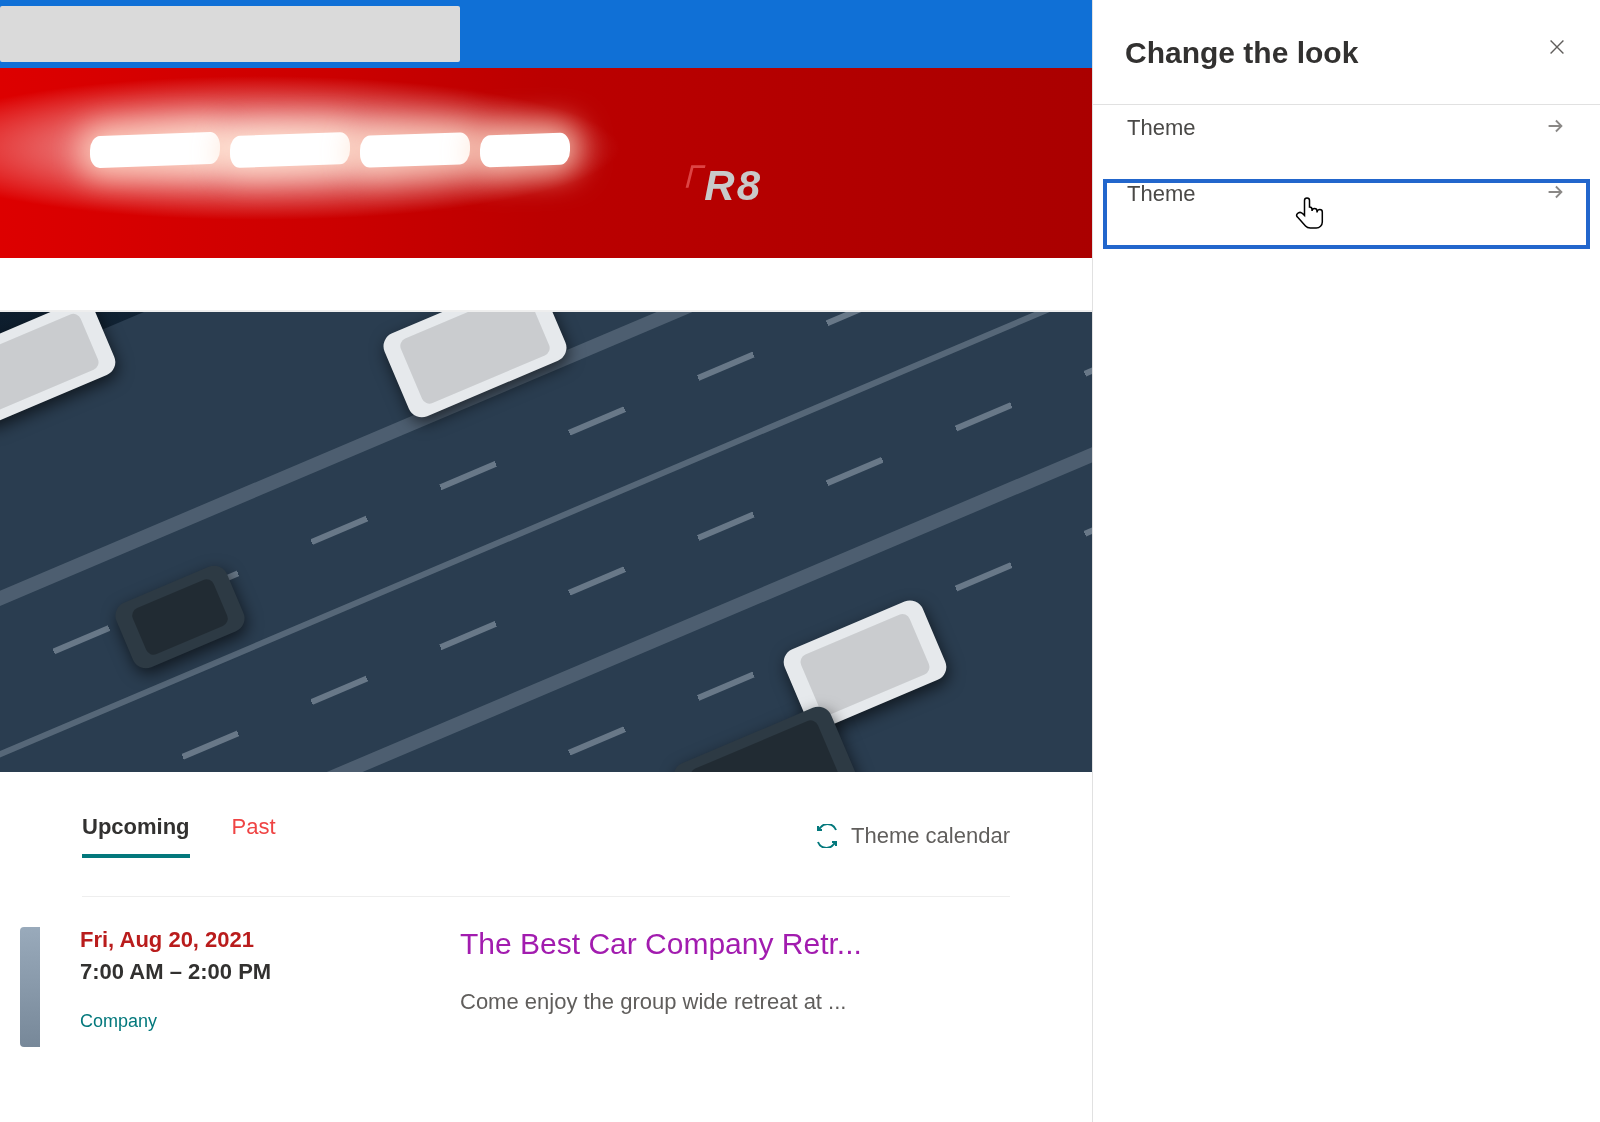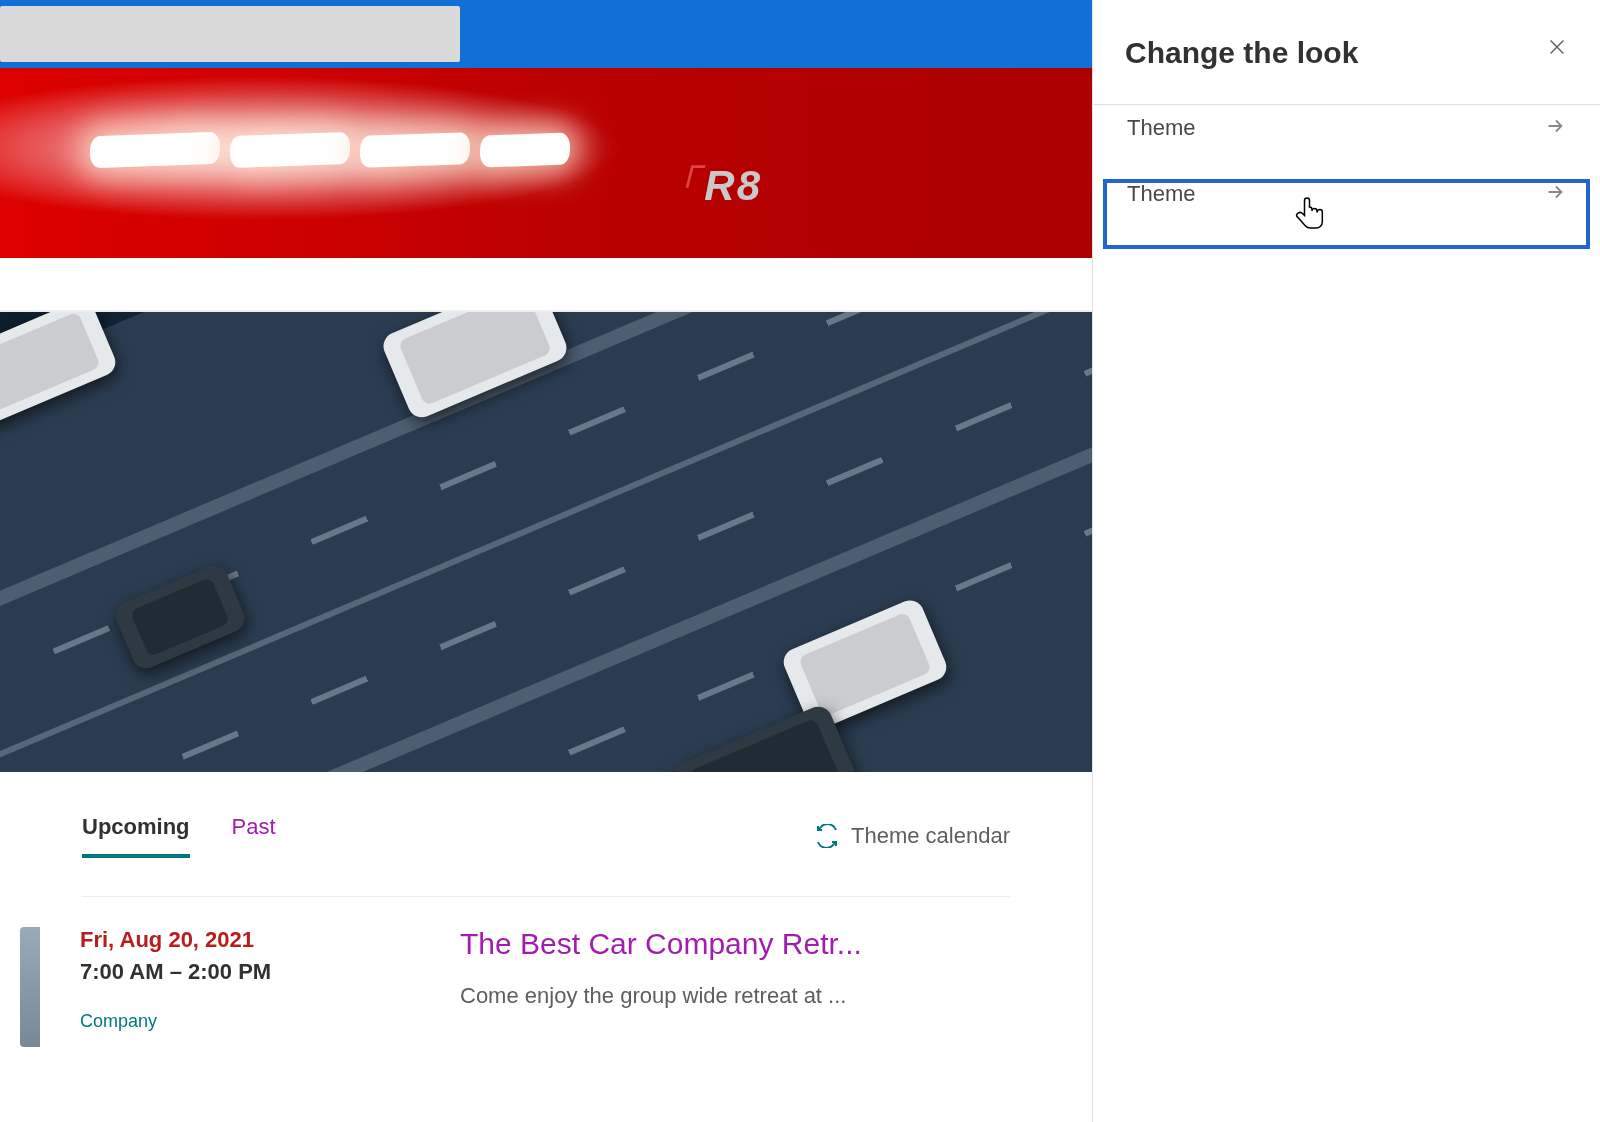--- a/index.html
+++ b/index.html
@@ -81,21 +81,21 @@
   }
   .car.dark  { background: #2d3a44; }
   .car.white { background: #e6e9ec; }
   .car.white::after { background: rgba(0,0,0,0.12); }
 
   
   .events { padding: 42px 82px 0 82px; }
   .tabs-row { display: flex; align-items: center; justify-content: flex-end; }
   .tabs { display: flex; gap: 42px; }
   .tab {
-    font-size: 22px; color: #a21caf; padding-bottom: 14px; cursor: pointer;
+    font-size: 22px; color: #ef4444; padding-bottom: 14px; cursor: pointer;
     border-bottom: 4px solid transparent;
   }
   .tab.active { color: #323130; font-weight: 600; border-bottom-color: #03787c; }
   .spacer { flex: 1; }
   .sync { display: flex; align-items: center; gap: 12px; color: #605e5c; font-size: 22px; cursor: pointer; }
   .sync-icon { width: 24px; height: 24px; color: #03787c; }
 
   .event-card {
     margin-top: 38px; display: flex; gap: 0;
     border-top: 1px solid #eee;
@@ -105,21 +105,21 @@
     background: linear-gradient(#9ab, #789);
     border-radius: 4px 0 0 4px;
     margin-left: -62px; margin-top: 30px; height: 120px;
   }
   .event-left { width: 400px; padding: 30px 20px 30px 40px; }
   .event-date { font-size: 22px; color: #b91c1c; font-weight: 600; }
   .event-time { font-size: 22px; color: #323130; font-weight: 600; margin-top: 6px;}
   .event-site { font-size: 18px; color: #03787c; margin-top: 26px; }
   .event-right { flex:1; padding: 30px 20px; }
   .event-title { font-size: 30px; color: #a21caf; }
-  .event-desc  { font-size: 22px; color: #605e5c; margin-top: 22px; }
+  .event-desc  { font-size: 22px; color: #605e5c; margin-top: 28px; }
 
   
   .panel {
     width: 508px; background: #fff; border-left: 1px solid #e1e1e1;
     display: flex; flex-direction: column;
     box-shadow: -2px 0 6px rgba(0,0,0,0.05);
   }
   .panel-header { display: flex; align-items: flex-start; padding: 36px 32px 34px 32px; }
   .panel-title { font-size: 30px; font-weight: 600; color: #323130; }
   .close-btn { margin-left: auto; cursor: pointer; color: #605e5c; }

